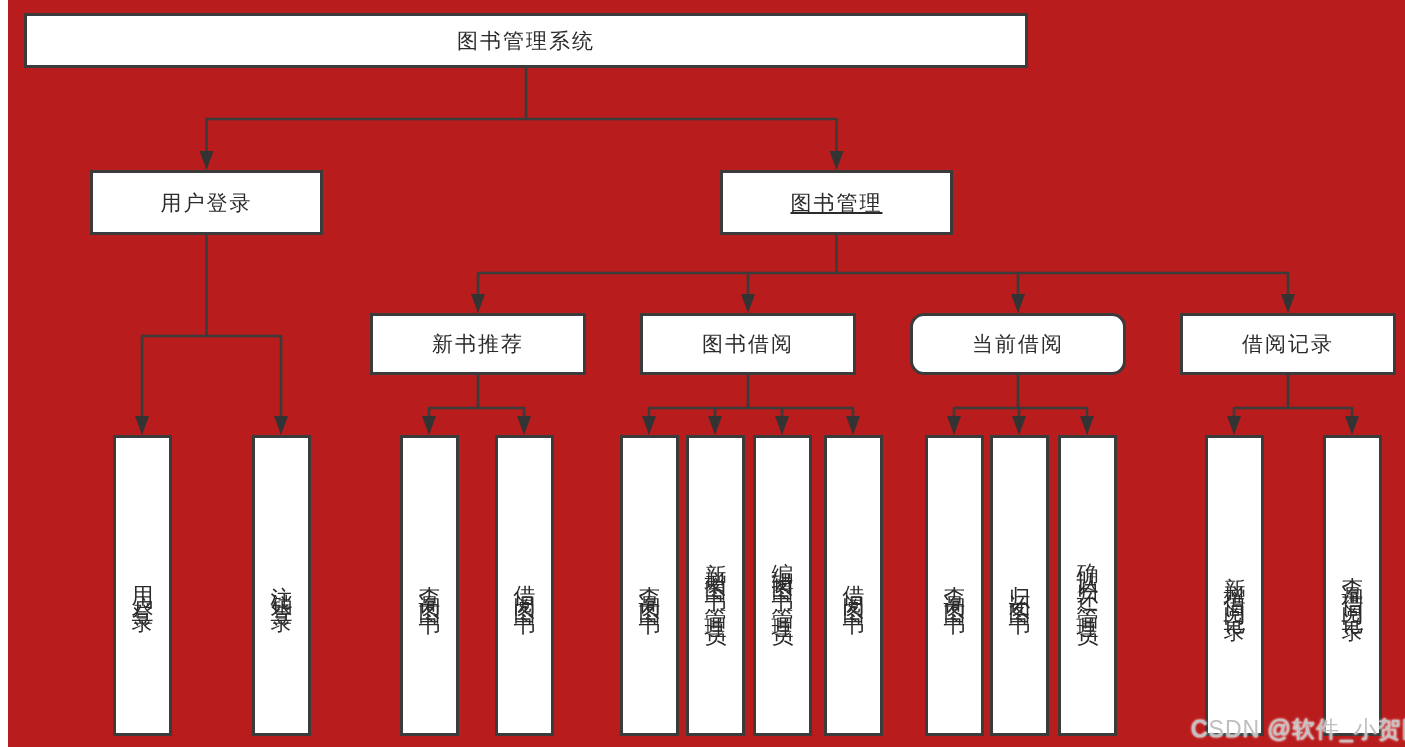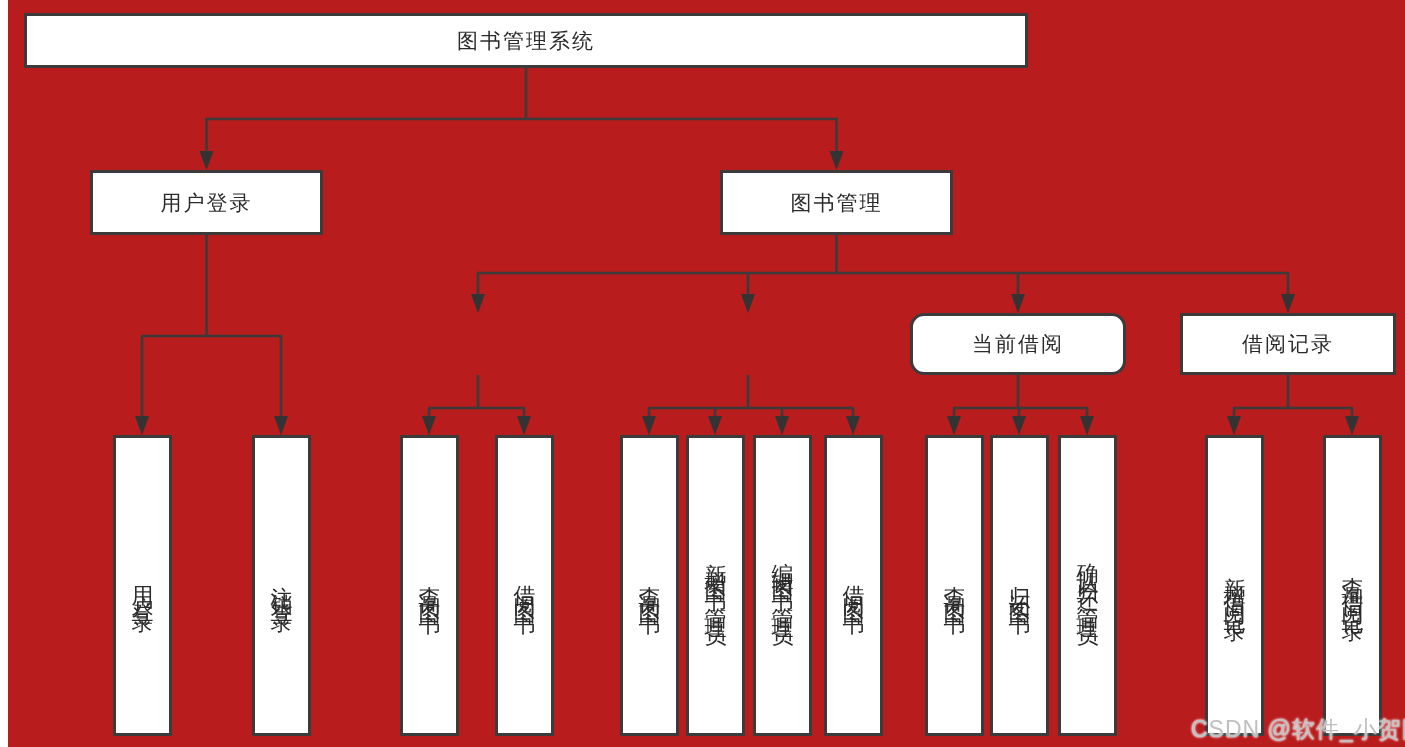--- a/index.html
+++ b/index.html
@@ -152,22 +152,24 @@
       <line x1="1226" y1="408" x2="1226" y2="419"></line>
       <polygon points="1219,416 1233,416 1226,435"></polygon>
       <line x1="1344" y1="408" x2="1344" y2="419"></line>
       <polygon points="1337,416 1351,416 1344,435"></polygon>
     </g>
   </svg>
 
   <div class="node" style="left:16px; top:13px; width:1004px; height:55px;">图书管理系统</div>
 
   <div class="node" style="left:82px; top:170px; width:233px; height:65px;">用户登录</div>
-  <div class="node" style="left:712px; top:170px; width:233px; height:65px;">图书管理</div>
-
+  <div class="node" style="left:712px; top:170px; width:233px; height:65px;text-decoration:underline;">图书管理</div>
+
+  <div class="node" style="left:362px; top:313px; width:216px; height:62px;">新书推荐</div>
+  <div class="node" style="left:632px; top:313px; width:216px; height:62px;">图书借阅</div>
   <div class="node" style="left:902px; top:313px; width:216px; height:62px;border-radius:14px;">当前借阅</div>
   <div class="node" style="left:1172px; top:313px; width:216px; height:62px;">借阅记录</div>
 
   <div class="leaf" style="left:105px;">
     <span>用户登录</span>
   </div>
   <div class="leaf" style="left:244px;">
     <span>注销登录</span>
   </div>
 

